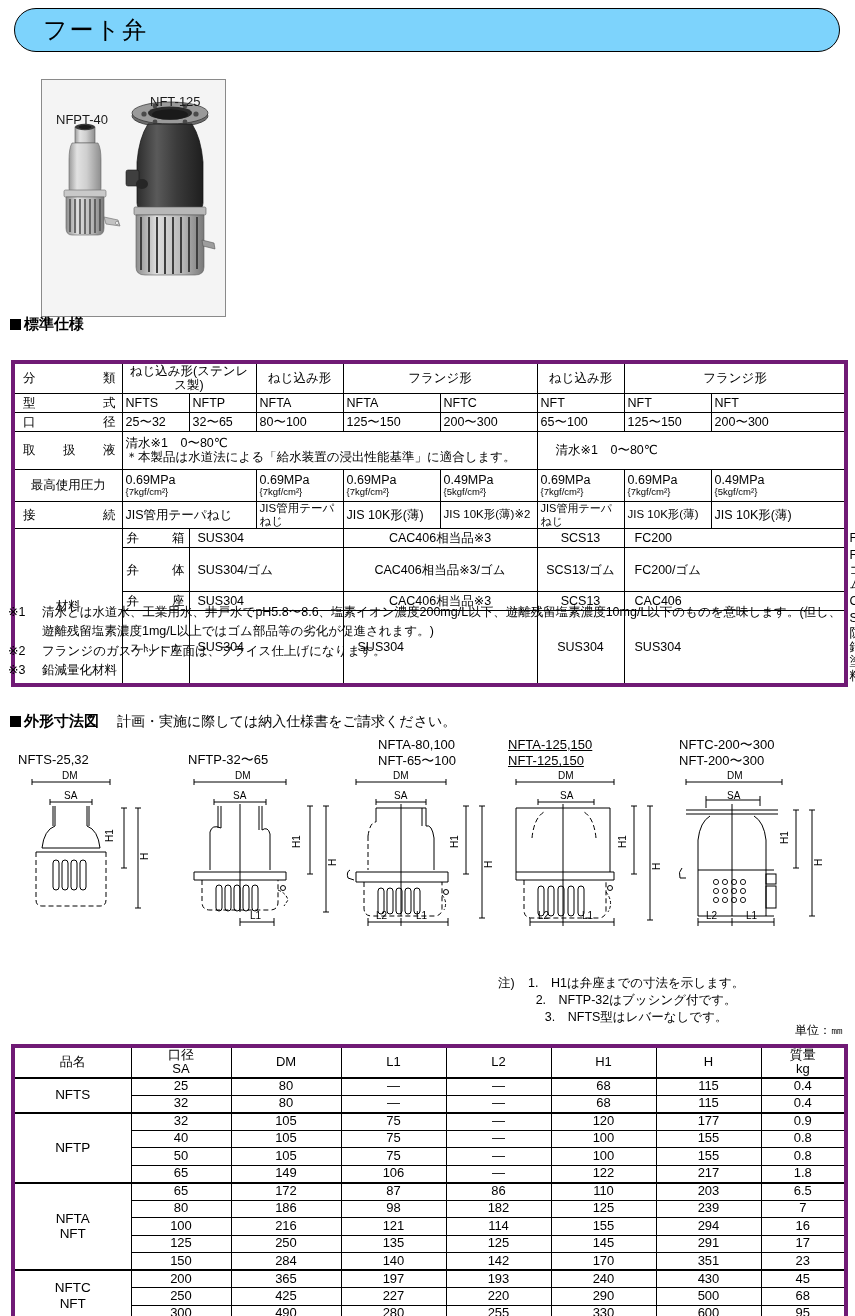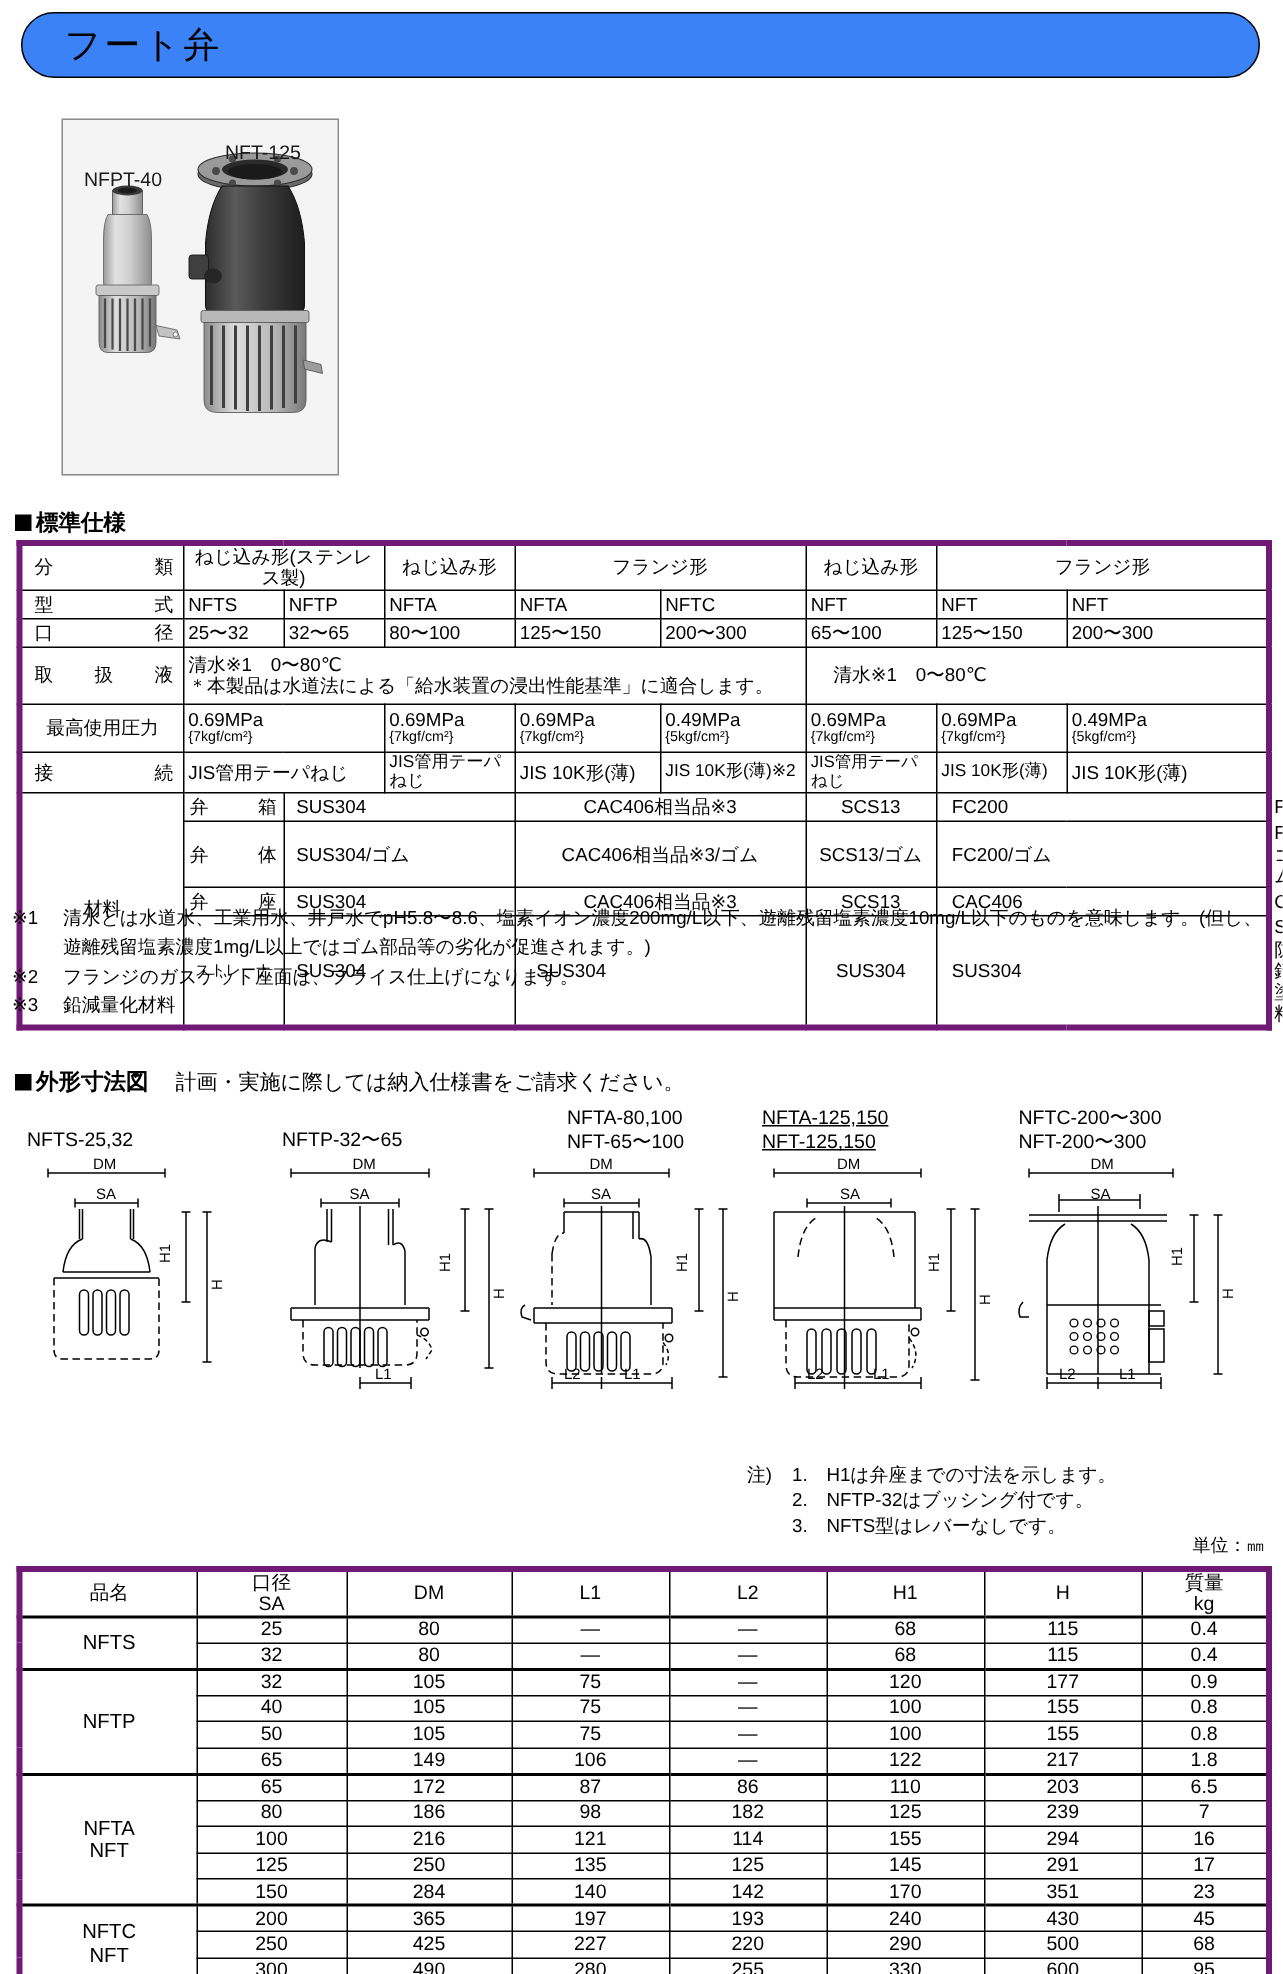--- a/index.html
+++ b/index.html
@@ -10,21 +10,21 @@
     font-family: "Liberation Sans", "DejaVu Sans", sans-serif;
     color: #000;
   }
   body { width: 855px; height: 1316px; position: relative; overflow: hidden; }
 
   
   .title-bar {
     position: absolute;
     left: 14px; top: 8px;
     width: 826px; height: 44px;
-    background: #3b82f6;
+    background: #7dd3fc;
     border: 1.5px solid #000;
     border-radius: 22px;
     display: flex; align-items: center;
   }
   .title-text {
     margin-left: 28px;
     font-size: 24px;
     letter-spacing: 2px;
     font-weight: 500;
   }
@@ -83,21 +83,21 @@
   .note-row { display: flex; }
   .note-mark { flex: 0 0 34px; }
   .note-body { flex: 1; }
 
   
   .draw-labels { position: absolute; font-size: 13px; line-height: 1.25; white-space: nowrap; }
   .drawing-area { position: absolute; left: 0; top: 760px; width: 855px; height: 210px; }
 
   
   .dnotes { position: absolute; left: 498px; top: 975px; font-size: 12.5px; line-height: 1.35; }
-  .dnotes .ln { white-space: nowrap; }
+  .dnotes .ln { white-space: nowrap; text-align: center; }
   .unit { position: absolute; right: 12px; top: 1022px; font-size: 12px; }
 
   
   #dim-table { position: absolute; left: 11px; top: 1044px; width: 833px; }
   #dim-table td { height: 17.5px; text-align: center; font-size: 13px; }
   #dim-table td.hdr { height: 30px; line-height: 1.1; }
   #dim-table .grp { font-size: 13.5px; }
   .thickline-top { border-top: 2px solid #000 !important; }
 </style>
 </head>
@@ -177,21 +177,21 @@
         <line x1="147" y1="137" x2="147" y2="192"></line>
           <line x1="155" y1="137" x2="155" y2="189"></line>
       </g>
       <path d="M160 160 L172 163 L173 169 L161 166 Z" fill="#9d9d9d" stroke="#555" stroke-width="0.6"></path>
     </g>
   </svg>
   <span class="photo-label lbl-nfpt">NFPT-40</span>
   <span class="photo-label lbl-nft">NFT-125</span>
 </div>
 
-<div class="sec-head" style="left:10px; top:339px;">
+<div class="sec-head" style="left:10px; top:315px;">
   <span class="sq"></span><span>標準仕様</span>
 </div>
 
 <table class="grid" id="spec-table">
   <colgroup>
     <col style="width:109px">
       <col style="width:67px">
       <col style="width:67px">
       <col style="width:87px">
     <col style="width:97px">

